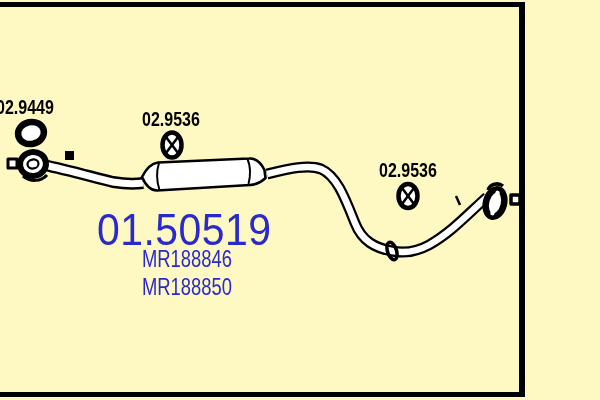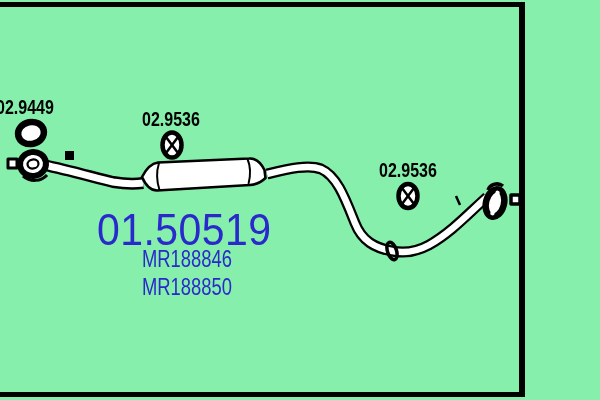--- a/index.html
+++ b/index.html
@@ -1,19 +1,19 @@
 <!DOCTYPE html>
 <html style="--accent: #2929cc; --line: #000000;"><head>
 <meta charset="utf-8">
 <style>
   :root { --accent:#2929cc; --line:#000000; }
   html,body { margin:0; padding:0; }
   body { width:600px; height:400px; background:#ffffff; position:relative; overflow:hidden;
          font-family:"Liberation Sans", sans-serif; }
-  .stage { position:absolute; left:0; top:0; width:600px; height:400px; background:#86efac; }
+  .stage { position:absolute; left:0; top:0; width:600px; height:400px; background:#fef9c3; }
   .border-bar { position:absolute; background:var(--line); }
   .bar-top    { left:0; top:2px;   width:524px; height:5px; }
   .bar-right  { left:519px; top:2px; width:6px; height:395px; }
   .bar-bottom { left:0; top:392px; width:524px; height:5px; }
   svg.art { position:absolute; left:0; top:0; }
   .lbl { position:absolute; color:#000; font-weight:700; font-size:20px;
          transform:scaleX(0.8); transform-origin:0 0; white-space:nowrap; letter-spacing:0px; }
   .lbl-gasket { left:-4px;  top:96px; }
   .lbl-mount-mid  { left:142px; top:108px; }
   .lbl-mount-rear { left:379px; top:159px; }

